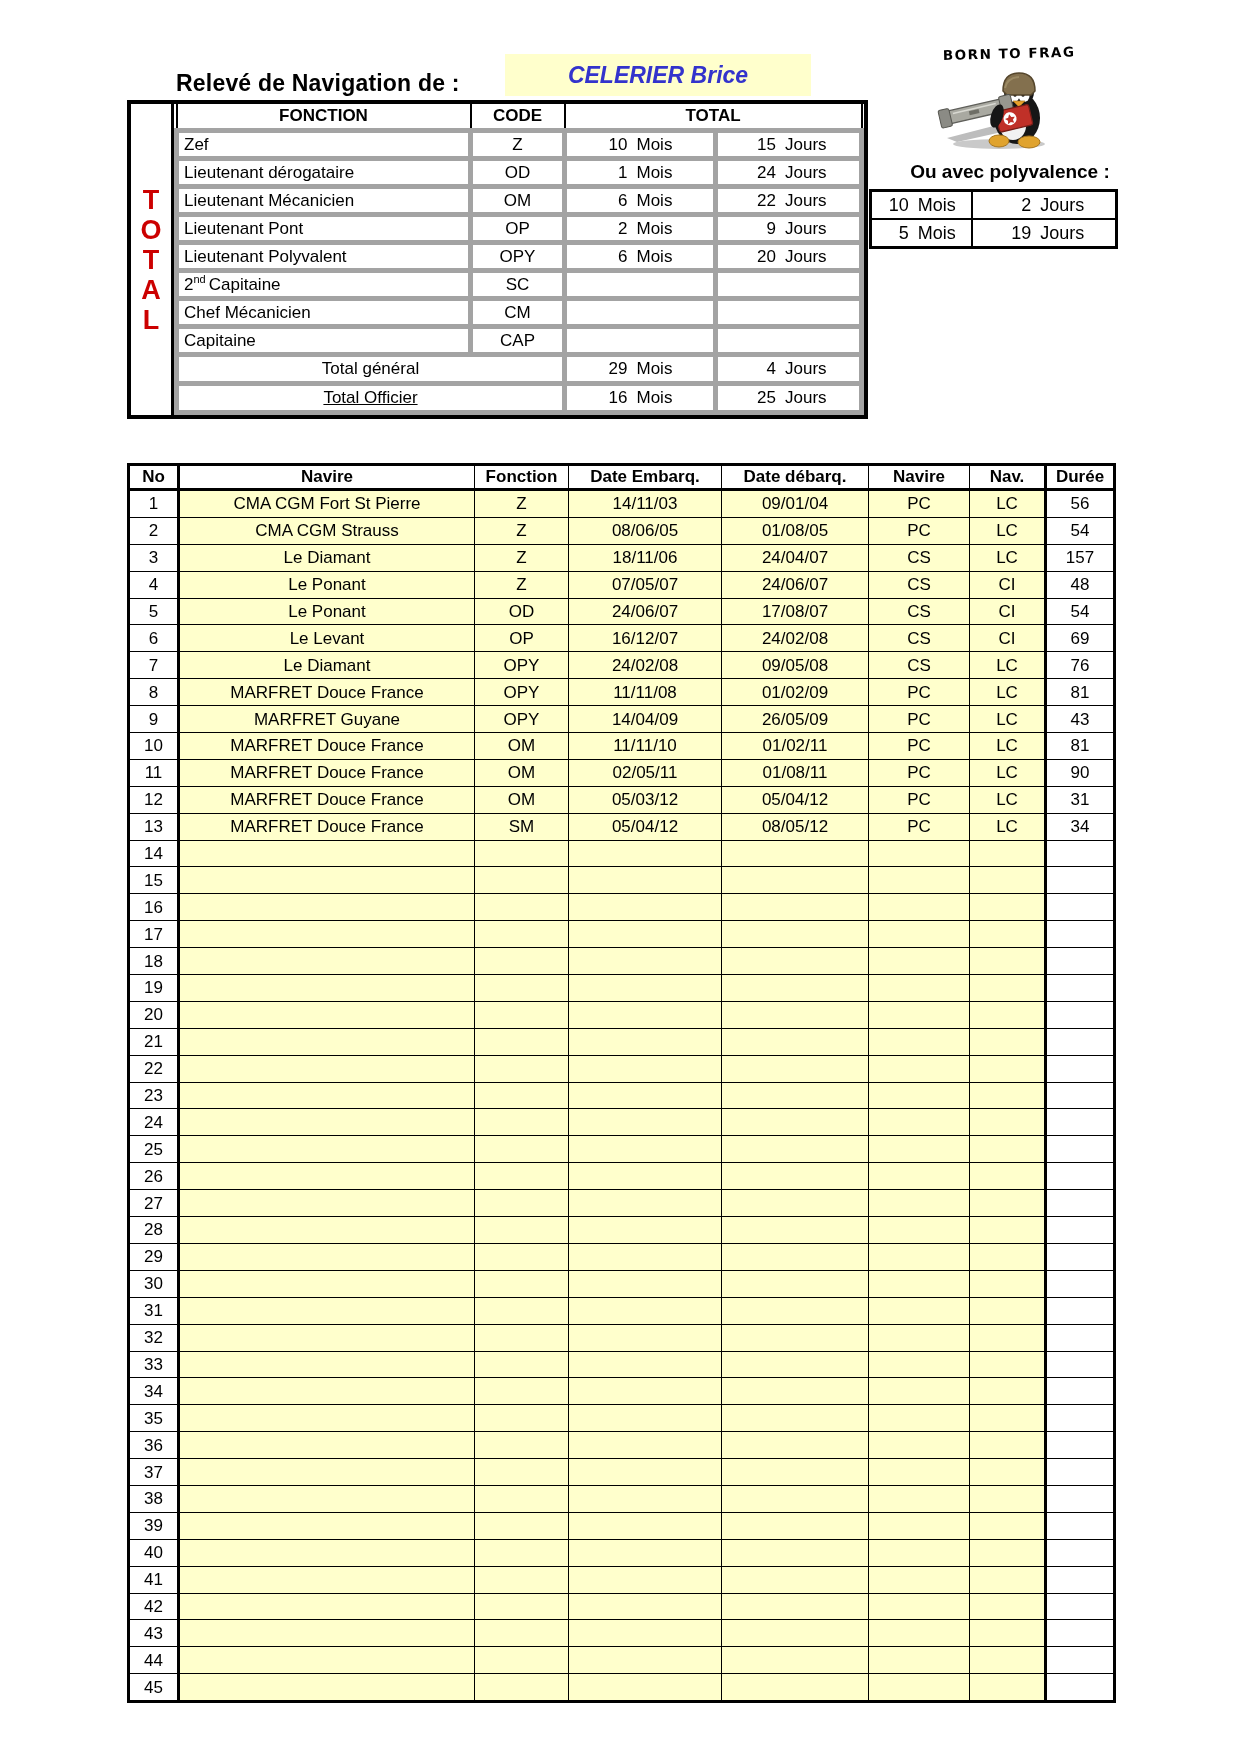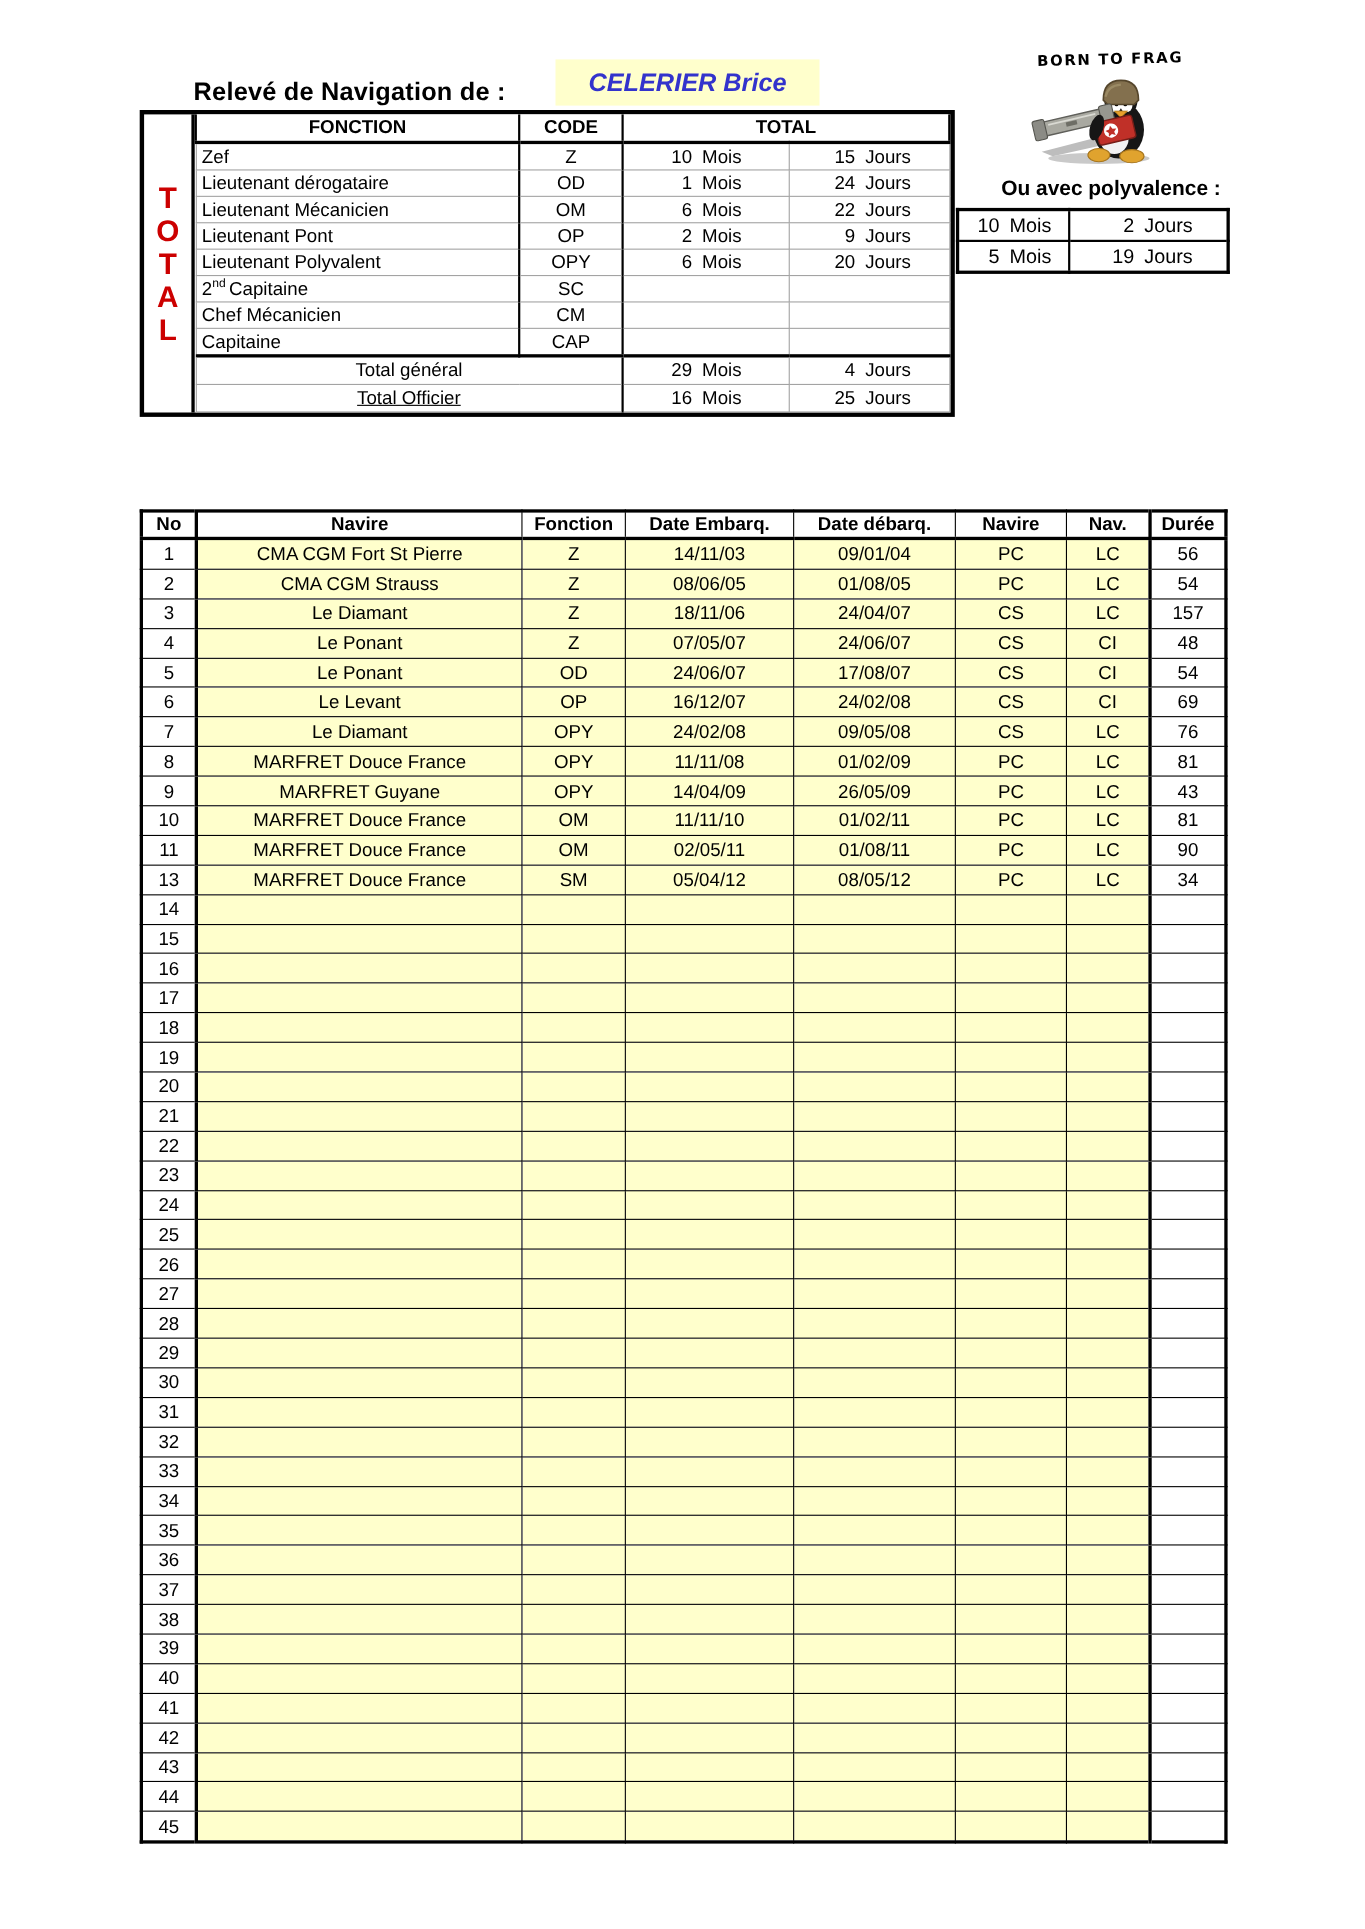--- a/index.html
+++ b/index.html
@@ -4,36 +4,36 @@
 <style>
   html,body{margin:0;padding:0;}
   body{
     width:1241px;height:1754px;background:#ffffff;position:relative;
     font-family:"Liberation Sans","DejaVu Sans",sans-serif;color:#000;
   }
   .abs{position:absolute;}
 
   
   .doc-title{left:176px;top:60px;font-size:23px;font-weight:bold;letter-spacing:.2px;margin-top:10px;}
-  .name-box{left:505px;top:54px;width:240px;height:42px;background:#FFFFCC;
+  .name-box{left:505px;top:54px;width:306px;height:42px;background:#FFFFCC;
     display:flex;align-items:center;justify-content:center;}
   .name-box span{font-size:23px;font-weight:bold;font-style:italic;color:#3333CC;}
 
   
   .badge{left:933px;top:44px;width:142px;height:112px;}
 
   
   .top-wrap{left:127px;top:100px;width:741px;border:4px solid #000;display:flex;box-sizing:border-box;}
   .gutter{width:48px;border-right:3px solid #000;display:flex;align-items:center;justify-content:center;}
   .tletters{font-weight:bold;color:#CC0000;font-size:27px;line-height:30px;width:24px;
     word-break:break-all;text-align:center;}
   table.top{border-collapse:collapse;table-layout:fixed;width:685px;}
   table.top th{border:2px solid #000;border-top:none;border-bottom:3px solid #000;
     height:22px;font-size:17px;font-weight:bold;background:#fff;}
-  table.top td{border:1px solid #a3a3a3;height:23px;font-size:17px;text-align:center;
+  table.top td{border:5px solid #a3a3a3;height:23px;font-size:17px;text-align:center;
     background:#fff;padding:0;overflow:hidden;white-space:nowrap;}
   table.top td.fn{text-align:left;padding-left:5px;}
   table.top .v2{border-left:2px solid #000;}
   table.top tr.sumrow td{border-top:3px solid #000;height:24px;}
   table.top tr.sumrow2 td{height:24px;text-decoration:underline;}
   sup.sp{font-size:11px;vertical-align:super;line-height:0;}
   .frest{margin-left:3px;}
 
   
   .nu{display:inline-flex;align-items:baseline;}
@@ -425,20 +425,30 @@
         <td class="thickR">11</td>
         <td class="yl">MARFRET Douce France</td>
         <td class="yl">OM</td>
         <td class="yl">02/05/11</td>
         <td class="yl">01/08/11</td>
         <td class="yl">PC</td>
         <td class="yl thickR">LC</td>
         <td>90</td>
       </tr>
 
+      <tr>
+        <td class="thickR">12</td>
+        <td class="yl">MARFRET Douce France</td>
+        <td class="yl">OM</td>
+        <td class="yl">05/03/12</td>
+        <td class="yl">05/04/12</td>
+        <td class="yl">PC</td>
+        <td class="yl thickR">LC</td>
+        <td>31</td>
+      </tr>
 
       <tr>
         <td class="thickR">13</td>
         <td class="yl">MARFRET Douce France</td>
         <td class="yl">SM</td>
         <td class="yl">05/04/12</td>
         <td class="yl">08/05/12</td>
         <td class="yl">PC</td>
         <td class="yl thickR">LC</td>
         <td>34</td>

